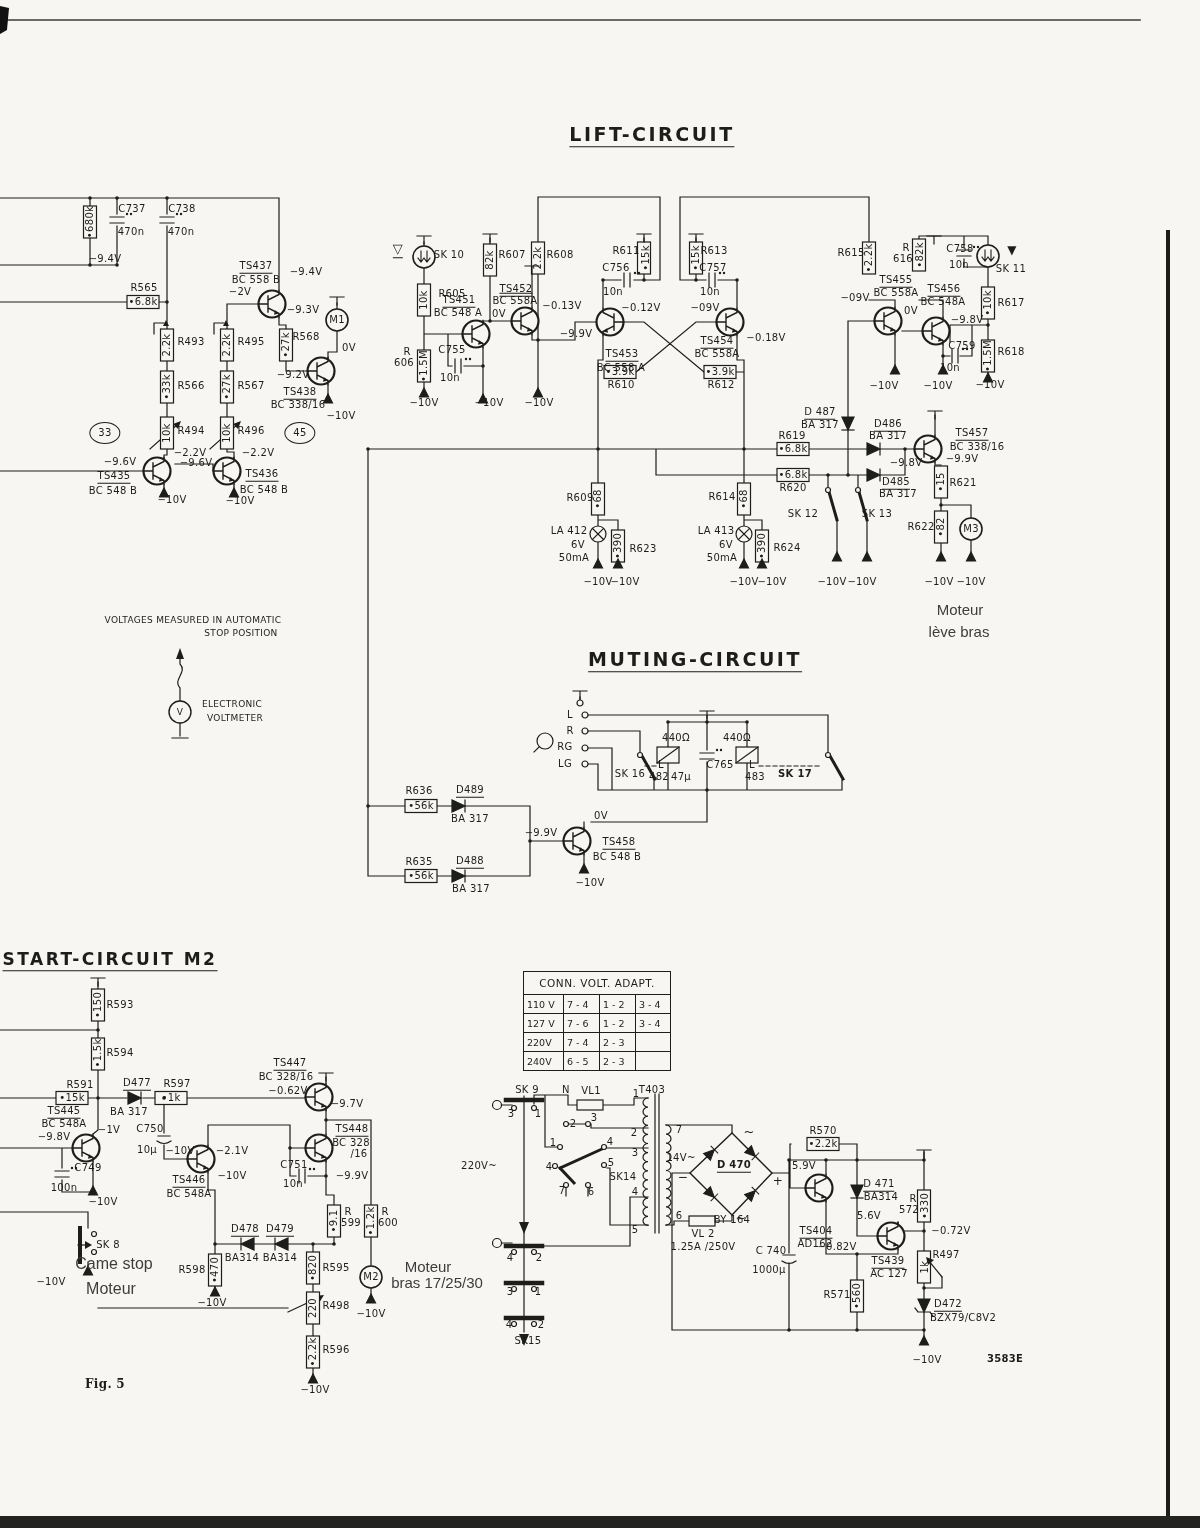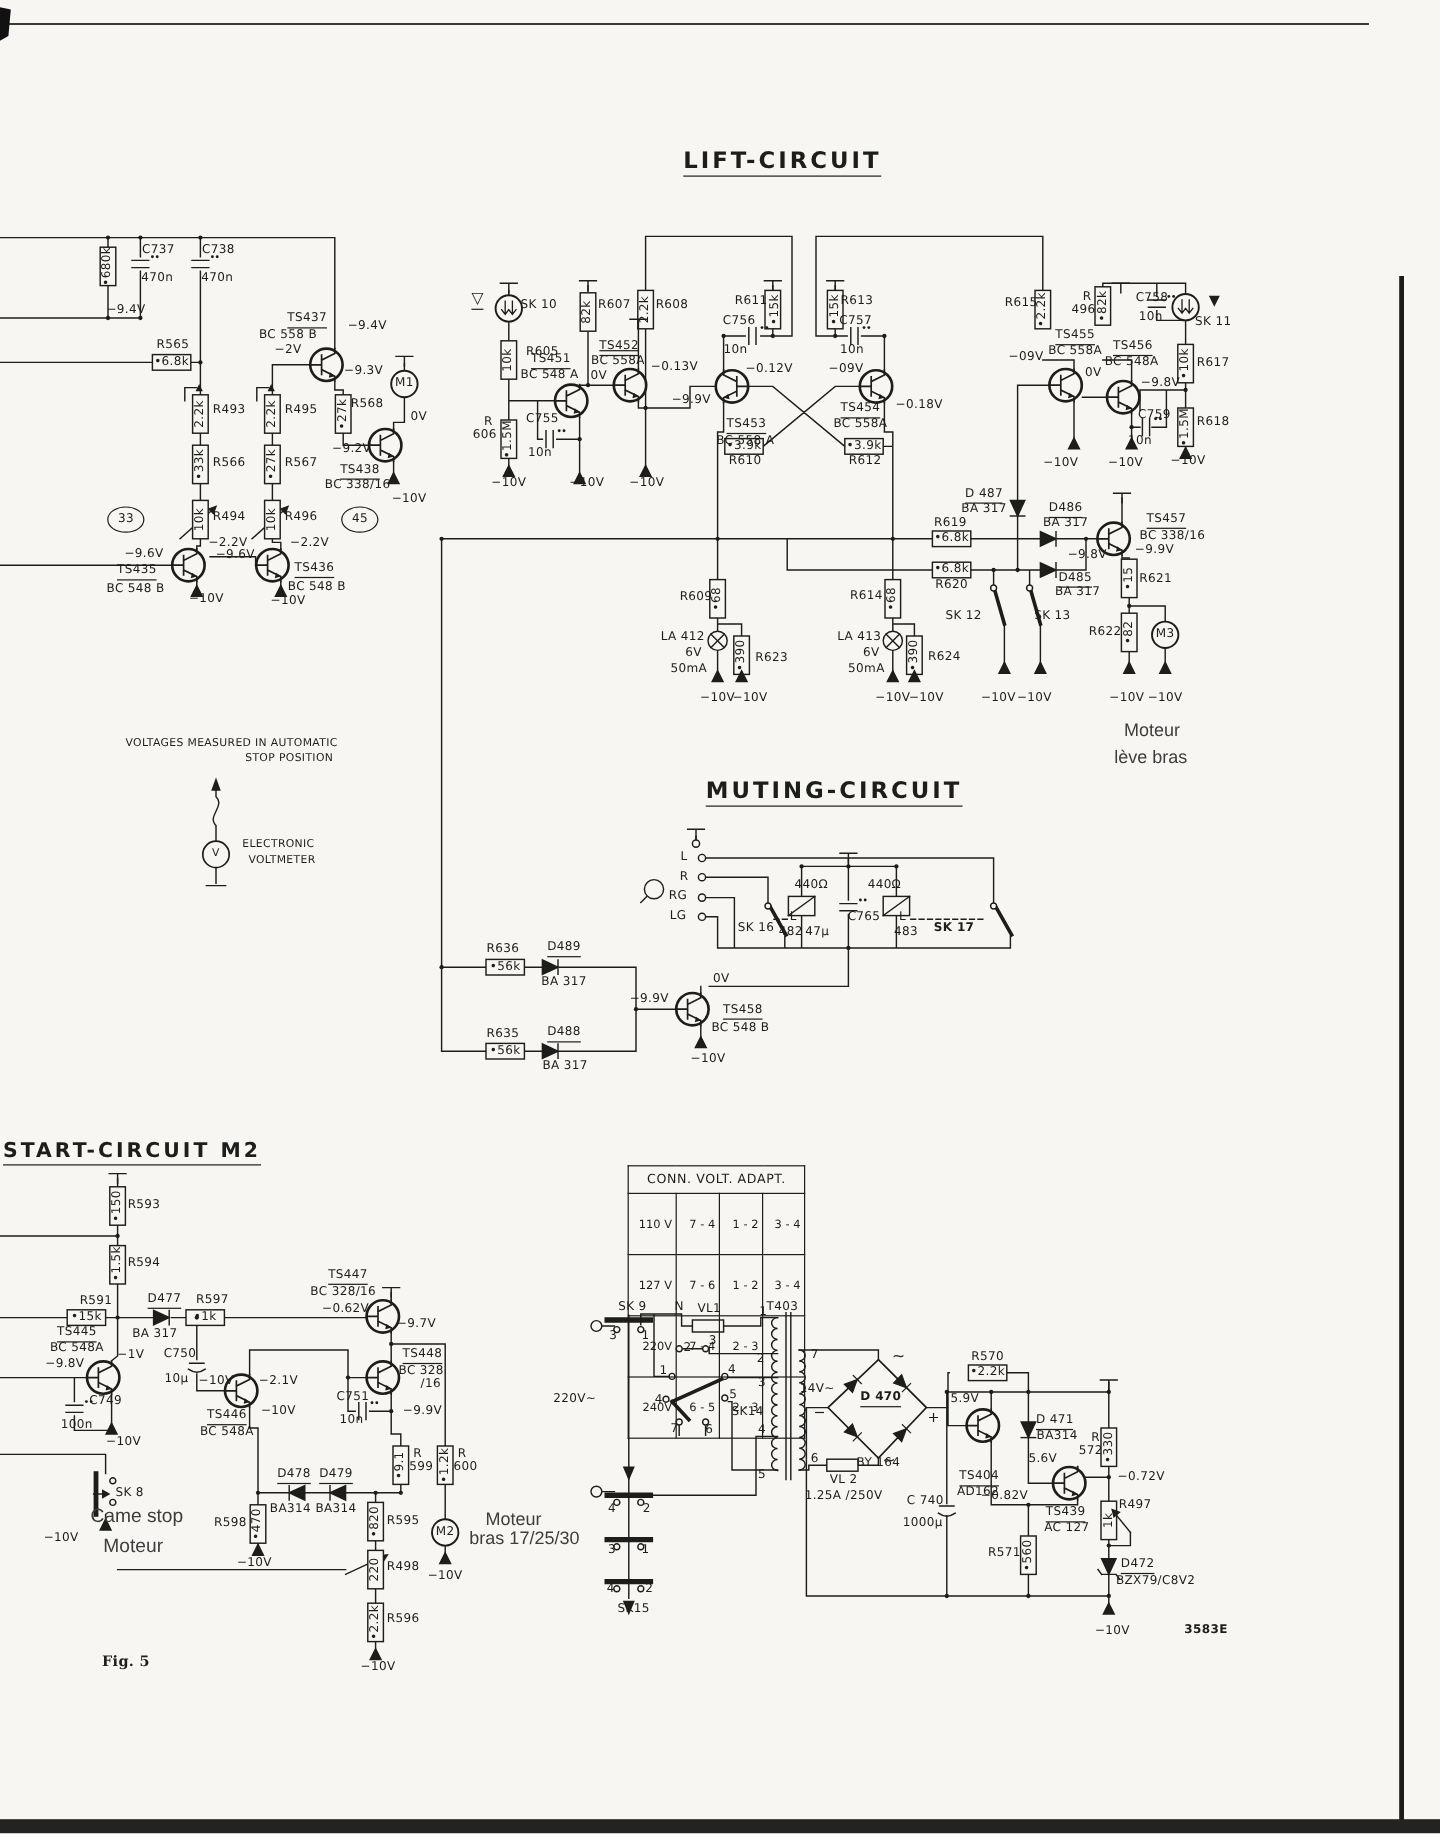--- a/index.html
+++ b/index.html
@@ -13,21 +13,21 @@
   .und{border-bottom:1.3px solid #1d1d1b;padding-bottom:1.5px;}
   .bold{font-weight:bold;}
   .wide{letter-spacing:2.5px;}
   .oval{border:1.5px solid #1d1d1b;border-radius:50%;padding:5px 8px;font-size:10px;}
   .ann{font-family:"Liberation Sans",sans-serif;font-size:15px;color:#3d3d3d;letter-spacing:0;}
   .serif{font-family:"DejaVu Serif",serif;}
   #adapt-table{position:absolute;left:523px;top:971px;border-collapse:collapse;
        font-size:9.5px;color:#1d1d1b;}
   #adapt-table th{border:1.4px solid #1d1d1b;font-weight:normal;font-size:10.5px;
        letter-spacing:.5px;height:22px;padding:0 4px;}
-  #adapt-table td{border:1.4px solid #1d1d1b;height:18px;text-align:right;padding:16px 3px;}
+  #adapt-table td{border:1.4px solid #1d1d1b;height:18px;text-align:left;padding:0 3px;}
   #adapt-table td:nth-child(1){width:33px;}
   #adapt-table td:nth-child(2){width:29px;}
   #adapt-table td:nth-child(3){width:29px;}
   #adapt-table td:nth-child(4){width:28px;}
   svg *{vector-effect:none;}
 </style>
 </head>
 <body>
 
 <div id="stage">
@@ -461,21 +461,21 @@
 <div id="labels">
       <div class="lbl rot" style="left: 90px; top: 222px;">•680k</div>
       <div class="lbl" style="left: 132px; top: 209px;">C737</div>
       <div class="lbl" style="left: 131px; top: 232px;">470n</div>
       <div class="lbl" style="left: 182px; top: 209px;">C738</div>
       <div class="lbl" style="left: 181px; top: 232px;">470n</div>
       <div class="lbl" style="left: 105px; top: 259px;">−9.4V</div>
       <div class="lbl" style="left: 144px; top: 288px;">R565</div>
       <div class="lbl" style="left: 143px; top: 302px;">•6.8k</div>
       <div class="lbl und" style="left: 256px; top: 267px;">TS437</div>
-      <div class="lbl" style="left: 240px; top: 280px;">BC 558 B</div>
+      <div class="lbl" style="left: 256px; top: 280px;">BC 558 B</div>
       <div class="lbl" style="left: 240px; top: 292px;">−2V</div>
       <div class="lbl" style="left: 306px; top: 272px;">−9.4V</div>
       <div class="lbl" style="left: 303px; top: 310px;">−9.3V</div>
       <div class="lbl" style="left: 337px; top: 320px;">M1</div>
       <div class="lbl" style="left: 306px; top: 337px;">R568</div>
       <div class="lbl rot" style="left: 286px; top: 345px;">•27k</div>
       <div class="lbl" style="left: 349px; top: 348px;">0V</div>
       <div class="lbl" style="left: 293px; top: 375px;">−9.2V</div>
       <div class="lbl und" style="left: 300px; top: 393px;">TS438</div>
       <div class="lbl" style="left: 298px; top: 405px;">BC 338/16</div>
@@ -543,21 +543,21 @@
       <div class="lbl" style="left: 717px; top: 354px;">BC 558A</div>
       <div class="lbl" style="left: 766px; top: 338px;">−0.18V</div>
       <div class="lbl" style="left: 720px; top: 372px;">•3.9k</div>
       <div class="lbl" style="left: 721px; top: 385px;">R612</div>
       <div class="lbl" style="left: 424px; top: 403px;">−10V</div>
       <div class="lbl" style="left: 489px; top: 403px;">−10V</div>
       <div class="lbl" style="left: 539px; top: 403px;">−10V</div>
       <div class="lbl" style="left: 851px; top: 253px;">R615</div>
       <div class="lbl rot" style="left: 869px; top: 258px;">•2.2k</div>
       <div class="lbl" style="left: 906px; top: 248px;">R</div>
-      <div class="lbl" style="left: 903px; top: 259px;">496</div>
+      <div class="lbl" style="left: 903px; top: 259px;">616</div>
       <div class="lbl rot" style="left: 920px; top: 255px;">•82k</div>
       <div class="lbl" style="left: 960px; top: 249px;">C758</div>
       <div class="lbl" style="left: 959px; top: 265px;">10n</div>
       <div class="lbl" style="left: 1011px; top: 269px;">SK 11</div>
       <div class="lbl" style="font-size: 12px; left: 1012px; top: 250px;">▼</div>
       <div class="lbl und" style="left: 896px; top: 281px;">TS455</div>
       <div class="lbl" style="left: 896px; top: 293px;">BC 558A</div>
       <div class="lbl" style="left: 855px; top: 298px;">−09V</div>
       <div class="lbl" style="left: 911px; top: 311px;">0V</div>
       <div class="lbl und" style="left: 944px; top: 290px;">TS456</div>

